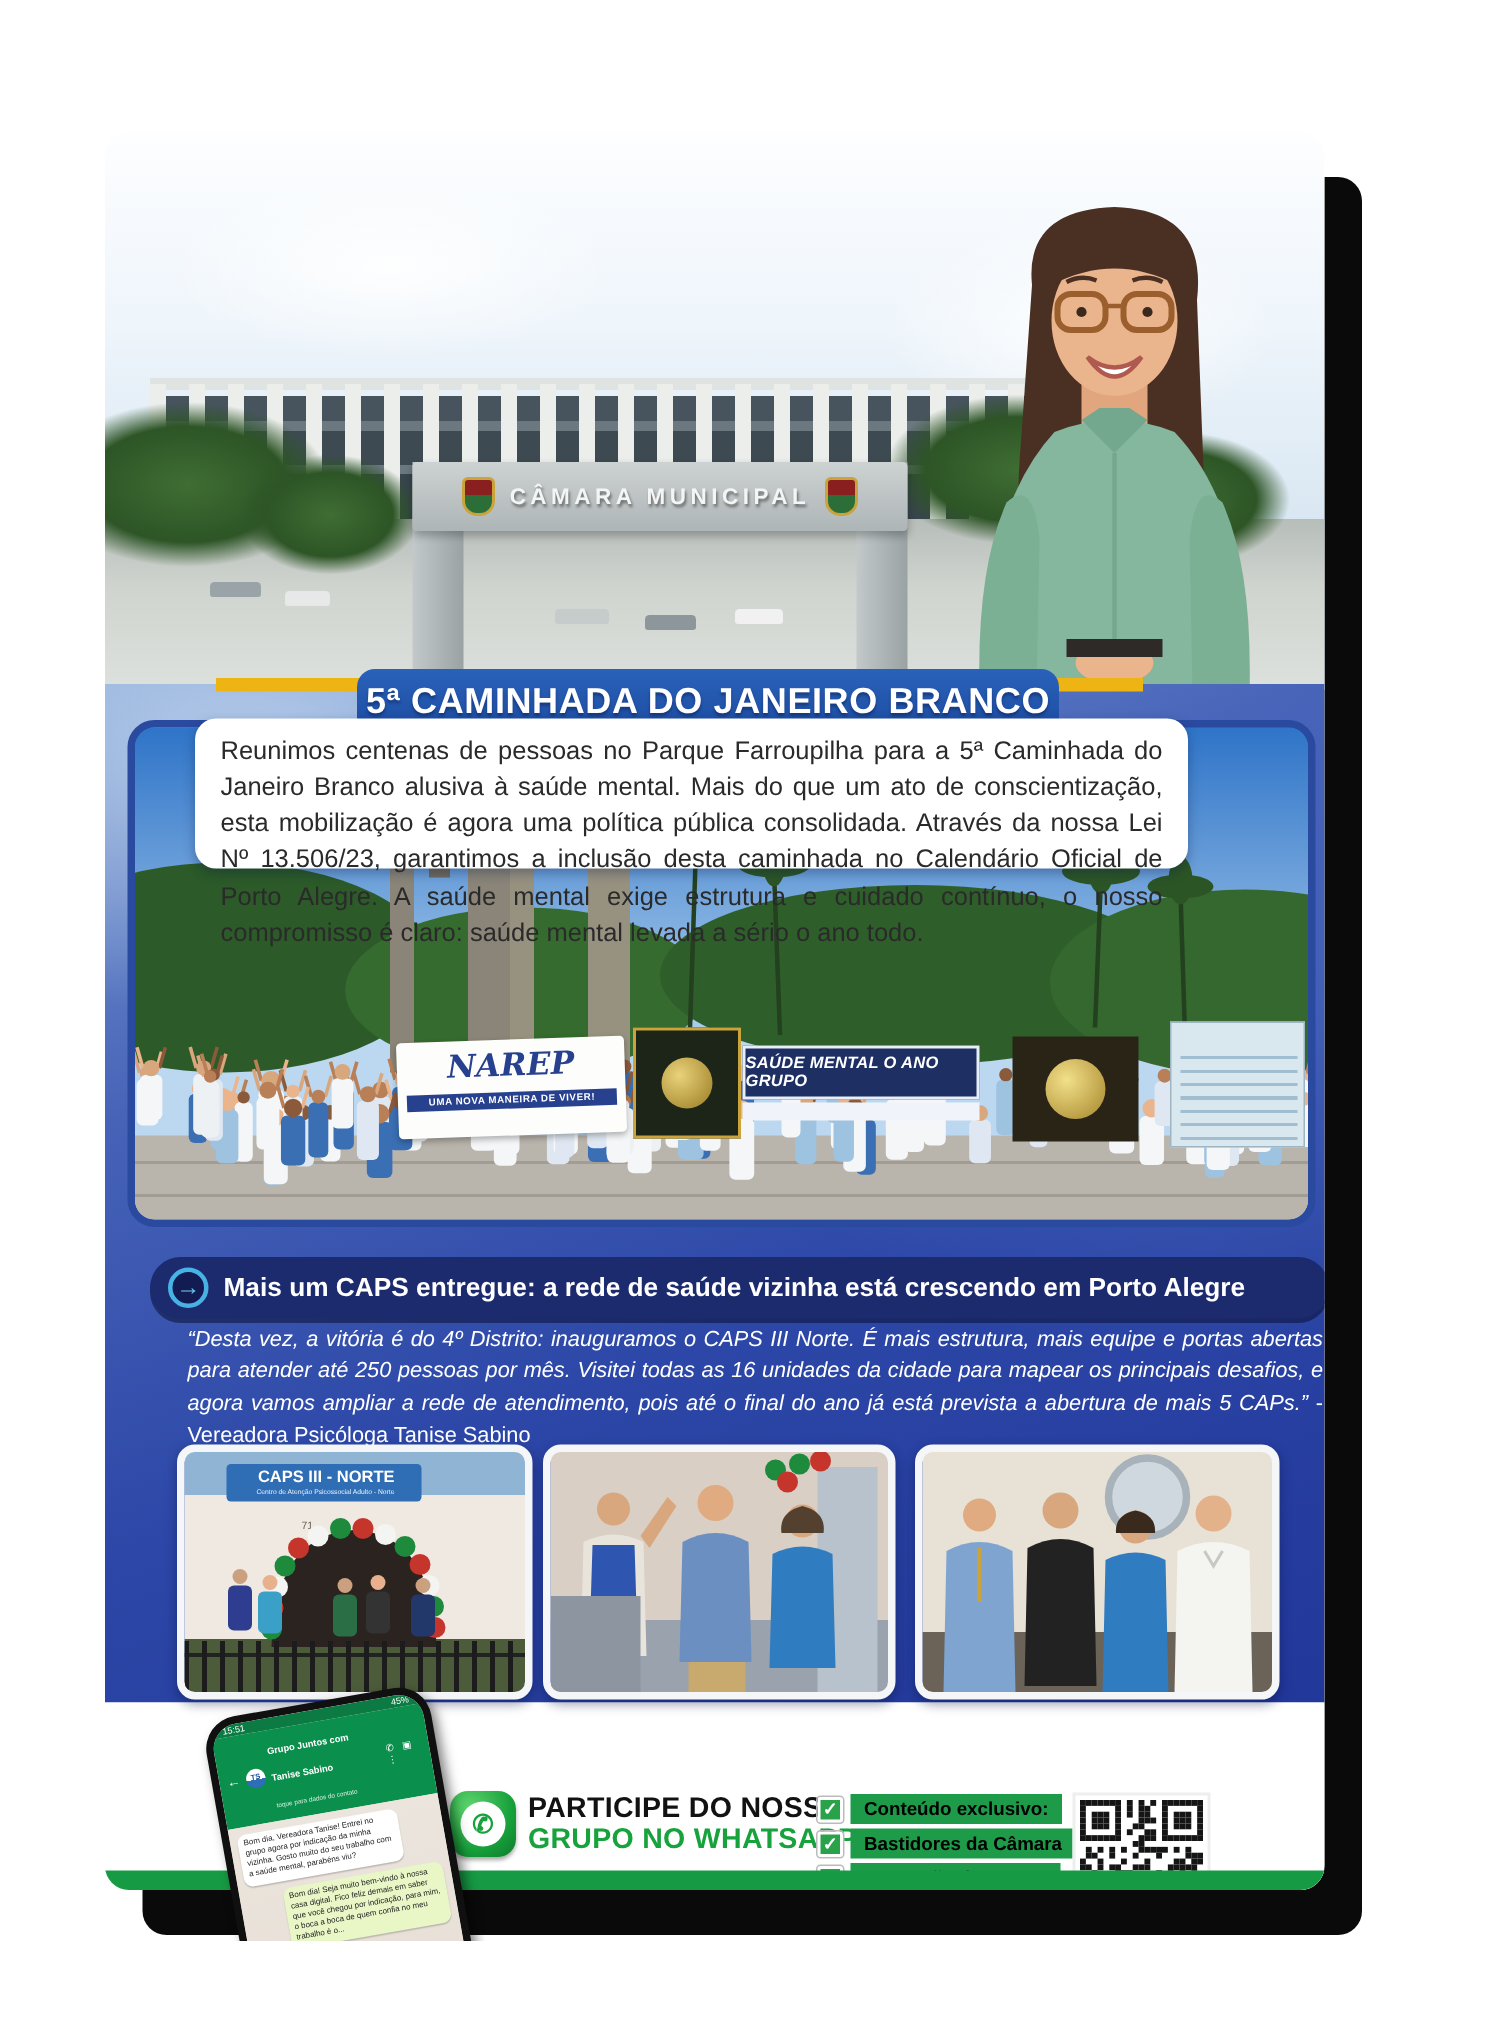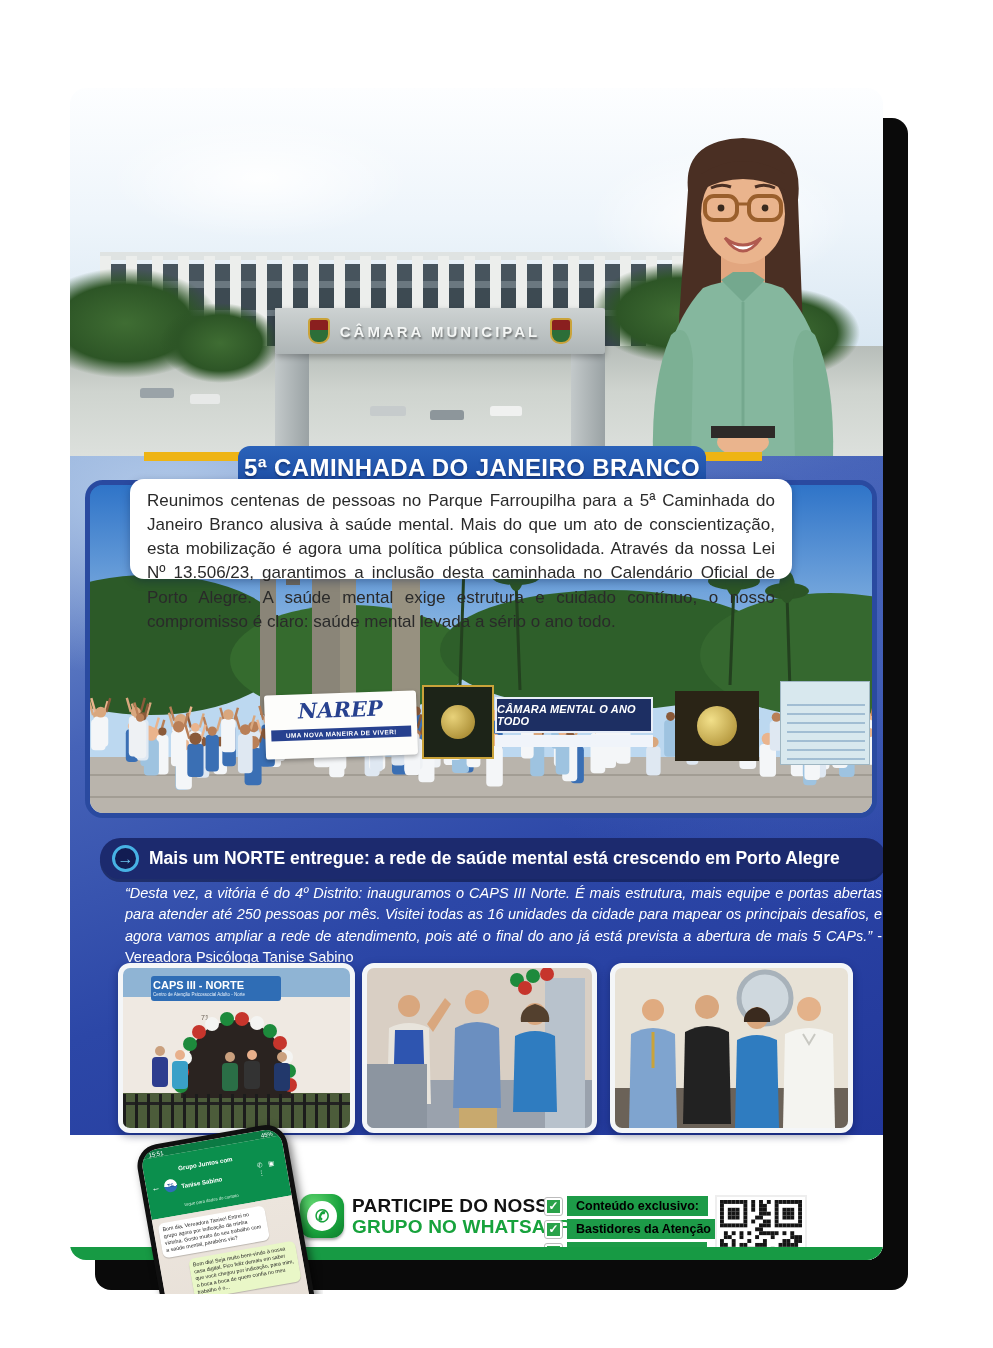--- a/index.html
+++ b/index.html
@@ -87,21 +87,21 @@
   .capsband h2{margin:0;color:#fff;font-size:17.5px;font-weight:bold;white-space:nowrap;}
 
   .quote{position:absolute;left:55px;top:795px;width:757px;color:#fff;font-size:14.5px;line-height:1.47;text-align:justify;z-index:4;}
   .quote .q{font-style:italic;}
 
   
   .snap{position:absolute;top:875px;height:170px;border:5px solid #f4f6f8;border-radius:12px;overflow:hidden;z-index:4;background:#ddd;box-shadow:0 3px 8px rgba(5,15,60,.4);}
   .snap1{left:48px;width:237px;background:linear-gradient(180deg,#8fb4d4 0 18%,#efe9e2 18% 78%,#4c5c3a 78% 100%);}
   .snap2{left:292px;width:235px;background:linear-gradient(180deg,#d9cfc4 0 70%,#9aa2ad 70% 100%);}
   .snap3{left:540px;width:243px;background:linear-gradient(180deg,#e8e2d6 0 75%,#6b6258 75% 100%);}
-  .capsign{position:absolute;left:28px;top:8px;width:130px;background:#2f6db5;border-radius:3px;color:#fff;text-align:left;padding:3px 2px 4px;}
+  .capsign{position:absolute;left:28px;top:8px;width:130px;background:#2f6db5;border-radius:3px;color:#fff;text-align:right;padding:3px 18px 4px;}
   .capsign .l1{display:block;font-size:11px;font-weight:bold;}
   .capsign .l2{display:block;font-size:4.5px;margin-top:1px;color:#e8f1fa;}
   .wallnum{position:absolute;left:78px;top:46px;font-size:7px;color:#6b6258;}
   .fence{position:absolute;left:0;bottom:0;width:100%;height:34px;
      background:repeating-linear-gradient(90deg,#1c1c1c 0 3px,rgba(0,0,0,0) 3px 12px),linear-gradient(180deg,rgba(0,0,0,0) 0 8px,#222 8px 11px,rgba(0,0,0,0) 11px);}
 
   
   .footer{position:absolute;left:0;top:1047px;width:813px;height:125px;background:#fff;}
   .greenstrip{position:absolute;left:0;bottom:0;width:100%;height:13px;background:#179a44;}
   .wa-icon{position:absolute;left:230px;top:59px;width:44px;height:44px;border-radius:12px;
@@ -698,36 +698,36 @@
           </g>
       </svg>
       <div class="pbanner b-narep">
         <span class="t1">NAREP</span>
         <span class="t2">UMA NOVA MANEIRA DE VIVER!</span>
       </div>
       <div class="pbanner b-dark1">
           <span class="circ"></span>
         </div>
       <div class="pbanner b-saude">
-        <span>CÂMARA MENTAL O ANO TODO</span>
+        <span>SAÚDE MENTAL O ANO GRUPO</span>
       </div>
       <div class="pbanner b-saude-sub"></div>
       <div class="pbanner b-gold">
           <span class="circ"></span>
         </div>
       <div class="pbanner b-light"></div>
     </div>
 
     <div class="introbox">
       <p>Reunimos centenas de pessoas no Parque Farroupilha para a 5ª Caminhada do Janeiro Branco alusiva à saúde mental. Mais do que um ato de conscientização, esta mobilização é agora uma política pública consolidada. Através da nossa Lei Nº 13.506/23, garantimos a inclusão desta caminhada no Calendário Oficial de Porto Alegre. A saúde mental exige estrutura e cuidado contínuo, o nosso compromisso é claro: saúde mental levada a sério o ano todo.</p>
     </div>
 
     <div class="capsband">
       <span class="arrowcirc">→</span>
-      <h2>Mais um NORTE entregue: a rede de saúde mental está crescendo em Porto Alegre</h2>
+      <h2>Mais um CAPS entregue: a rede de saúde vizinha está crescendo em Porto Alegre</h2>
     </div>
 
     <div class="quote">
       <span class="q">“Desta vez, a vitória é do 4º Distrito: inauguramos o CAPS III Norte. É mais estrutura, mais equipe e portas abertas para atender até 250 pessoas por mês. Visitei todas as 16 unidades da cidade para mapear os principais desafios, e agora vamos ampliar a rede de atendimento, pois até o final do ano já está prevista a abertura de mais 5 CAPs.”</span><span> - Vereadora Psicóloga Tanise Sabino</span>
     </div>
 
     <div class="snap snap1">
       <div class="capsign">
         <span class="l1">CAPS III - NORTE</span>
         <span class="l2">Centro de Atenção Psicossocial Adulto - Norte</span>
@@ -840,21 +840,21 @@
       <span class="wa-t1">PARTICIPE DO NOSSO</span>
       <span class="wa-t2">GRUPO NO WHATSAPP</span>
       <p class="wa-body">Se você acredita em nossas ideias, quer ver a cidade avançar e sente que pode fazer parte disso... então venha com a gente!</p>
 
       <div class="check-row" style="top:61px;">
         <span class="checkbox">✓</span>
         <span class="checkpill">Conteúdo exclusivo:</span>
       </div>
       <div class="check-row" style="top:84px;">
         <span class="checkbox">✓</span>
-        <span class="checkpill">Bastidores da Atenção</span>
+        <span class="checkpill">Bastidores da Câmara</span>
       </div>
       <div class="check-row" style="top:107px;">
         <span class="checkbox">✓</span>
         <span class="checkpill">Prestação de contas</span>
       </div>
 
       <svg class="qr" id="qrsvg" viewBox="0 0 84 84">
           <rect x="0" y="0" width="4" height="4" fill="#151515"></rect>
           <rect x="4" y="0" width="4" height="4" fill="#151515"></rect>
           <rect x="8" y="0" width="4" height="4" fill="#151515"></rect>

